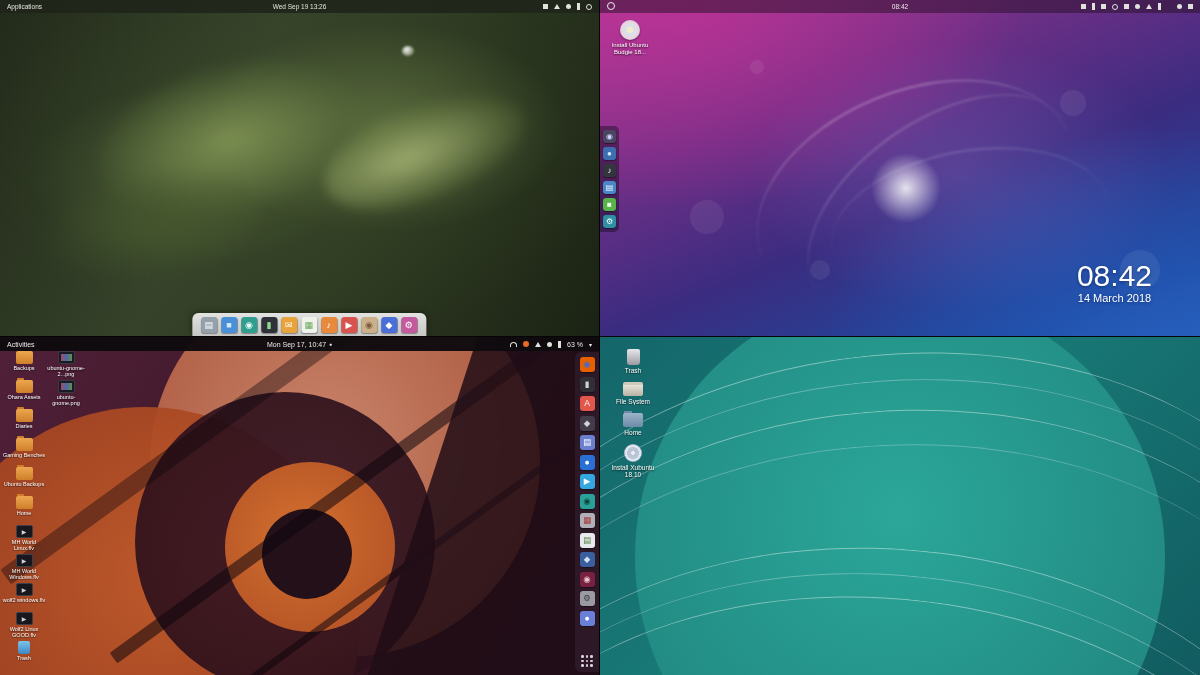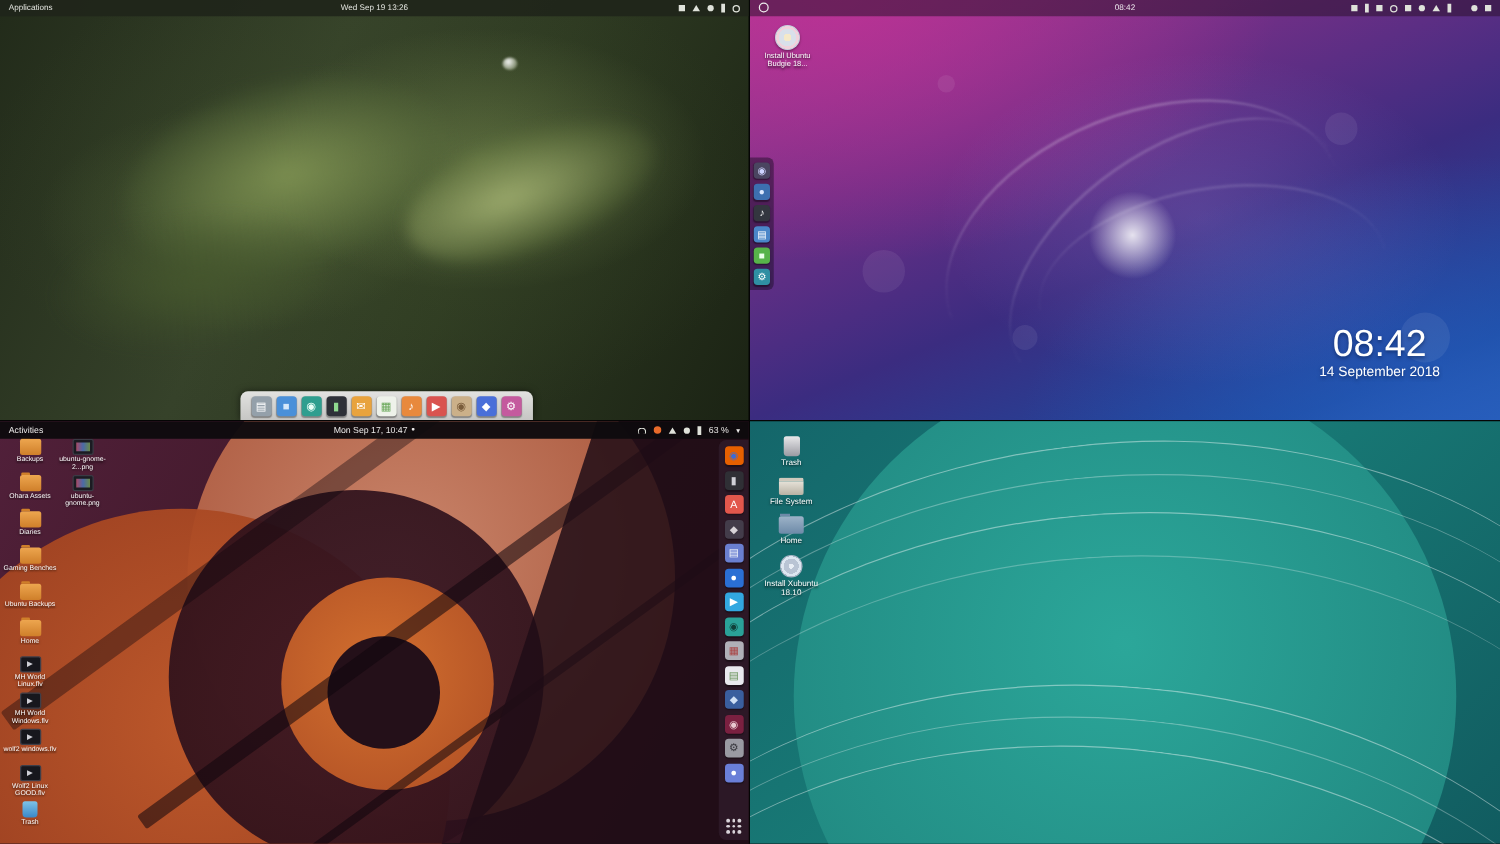--- a/index.html
+++ b/index.html
@@ -279,21 +279,21 @@
           <i style="font-style: normal; color: rgb(234, 255, 234);">■</i>
         </span>
 
         <span class="plank-ic" style="background: rgb(47, 143, 163);">
           <i style="font-style: normal; color: rgb(255, 255, 255);">⚙</i>
         </span>
       </div>
 
     <div class="q2-clock">
       <div class="time">08:42</div>
-      <div class="date">14 September 2018</div>
+      <div class="date">14 March 2018</div>
     </div>
   </div>
 
   <div class="quad q-bl q3">
     <div class="q3-shape q3-c1"></div>
     <div class="q3-shape q3-c2"></div>
     <div class="q3-shape q3-c3"></div>
     <div class="q3-shape q3-c4"></div>
     <div class="q3-shape q3-c5"></div>
     <div class="q3-bar q3-bar3"></div>

